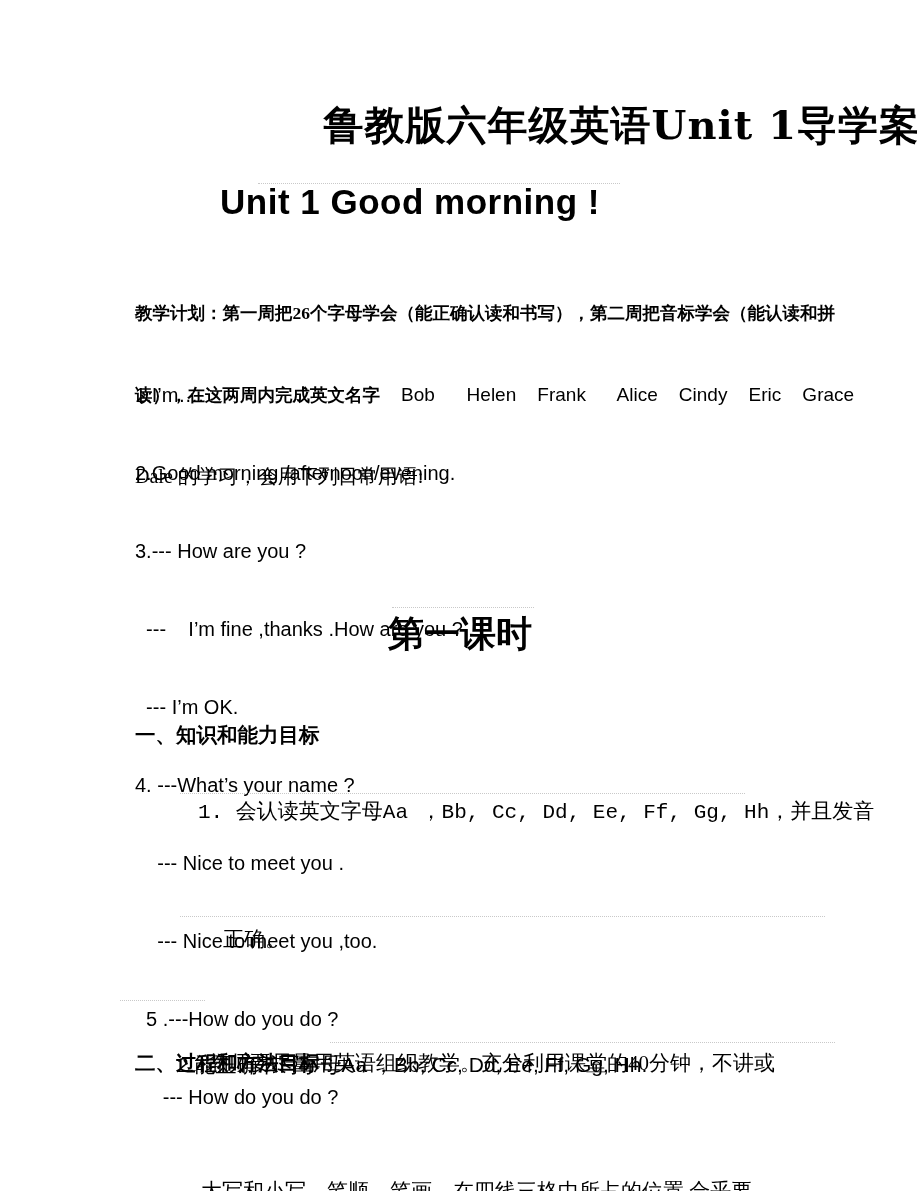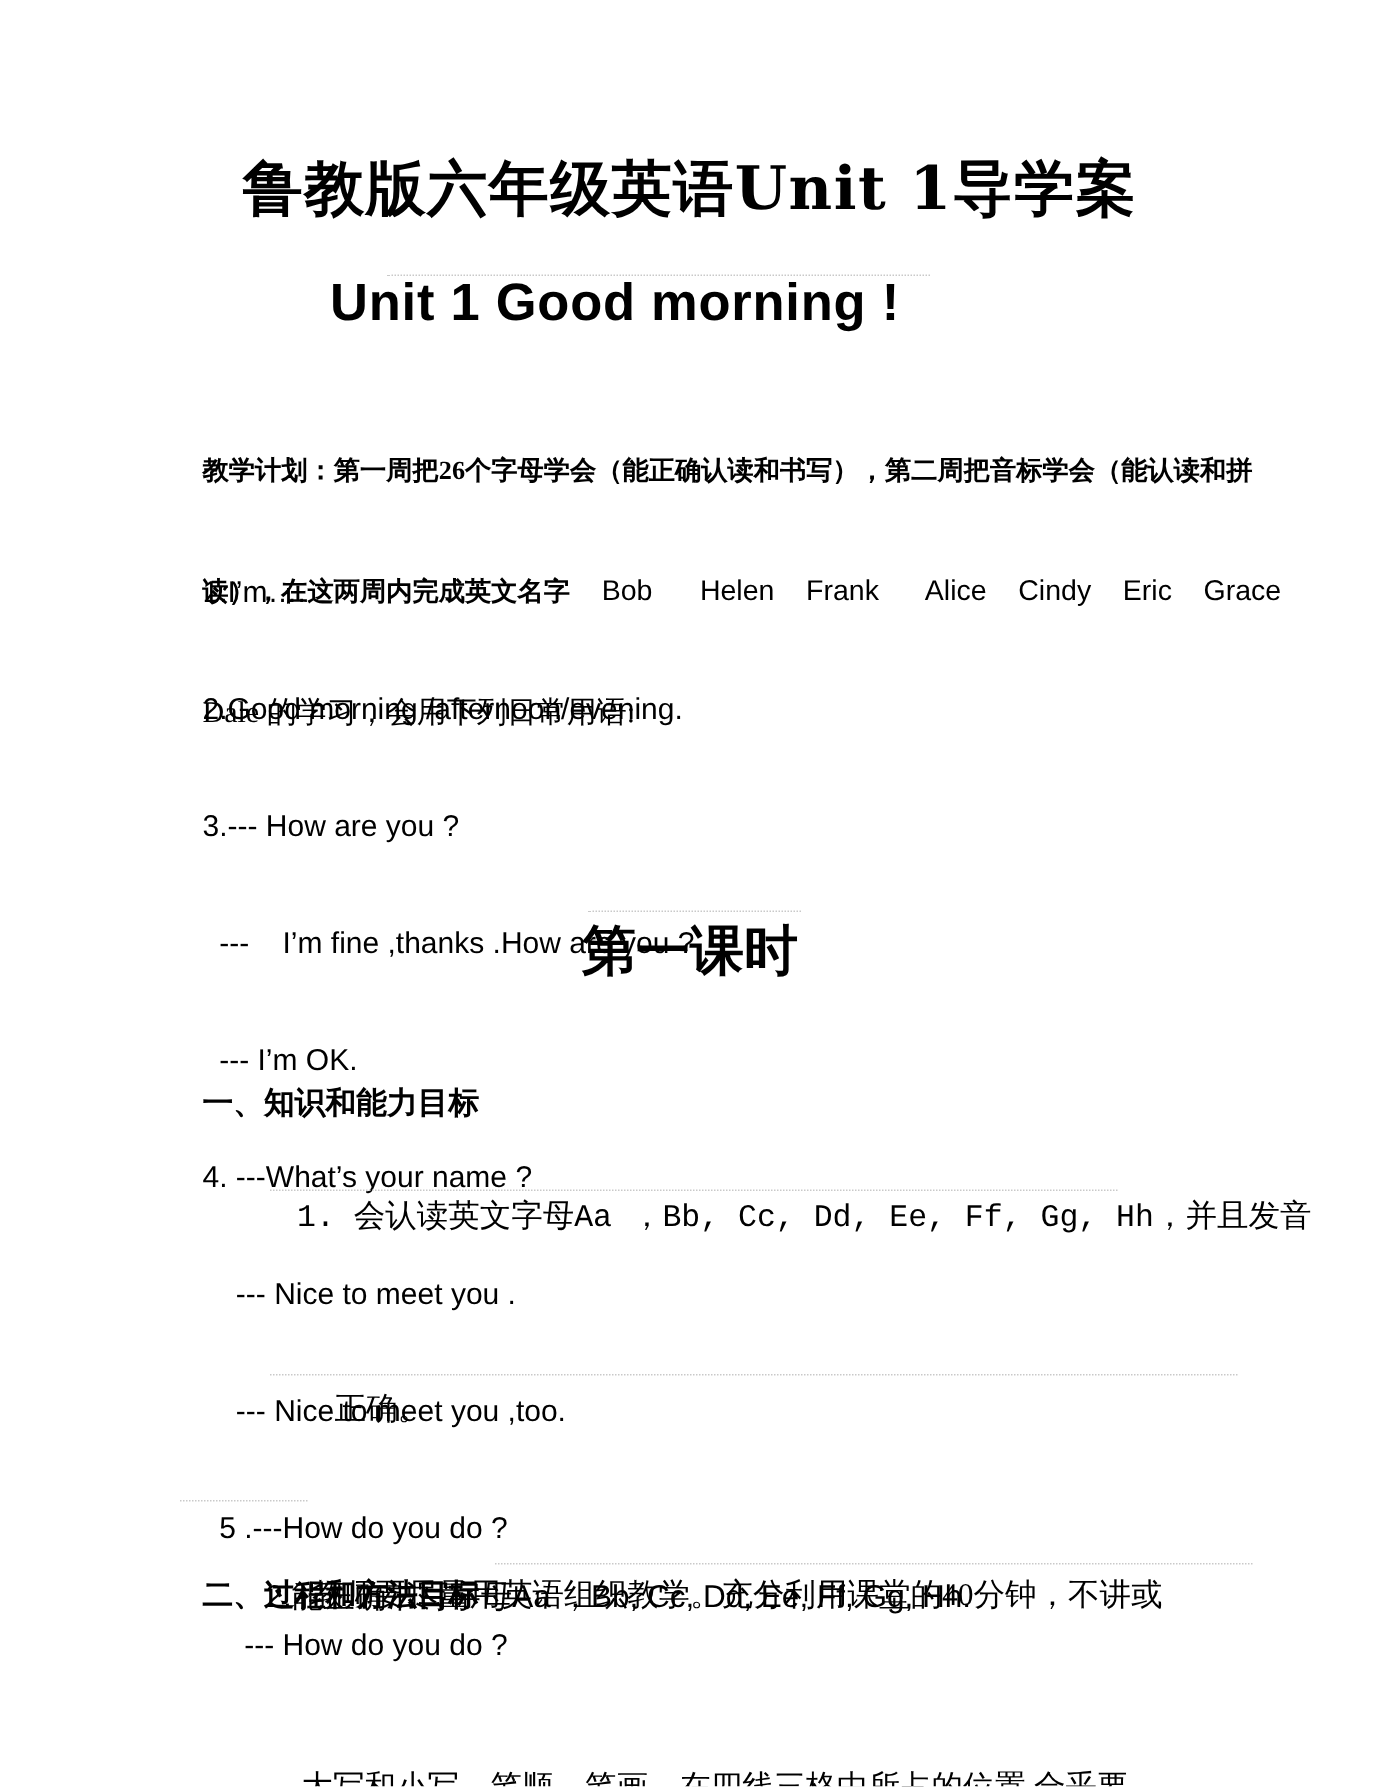--- a/index.html
+++ b/index.html
@@ -7,21 +7,21 @@
     position:relative;
     width:920px;
     height:1191px;
     background:#ffffff;
     overflow:hidden;
     font-family:"Liberation Sans","DejaVu Sans",sans-serif;
     color:#000;
   }
   .doc-title{
     position:absolute; top:98px; left:0; width:920px;
-    text-align:center;
+    text-align:right;
     font-family:"DejaVu Serif","Liberation Serif",serif;
     font-weight:bold;
     font-size:40px;
     letter-spacing:1px;
     color:#000;
   }
   .doc-subtitle{
     position:absolute; top:182px; left:0; width:820px;
     text-align:center;
     font-family:"Liberation Sans","DejaVu Sans",sans-serif;

